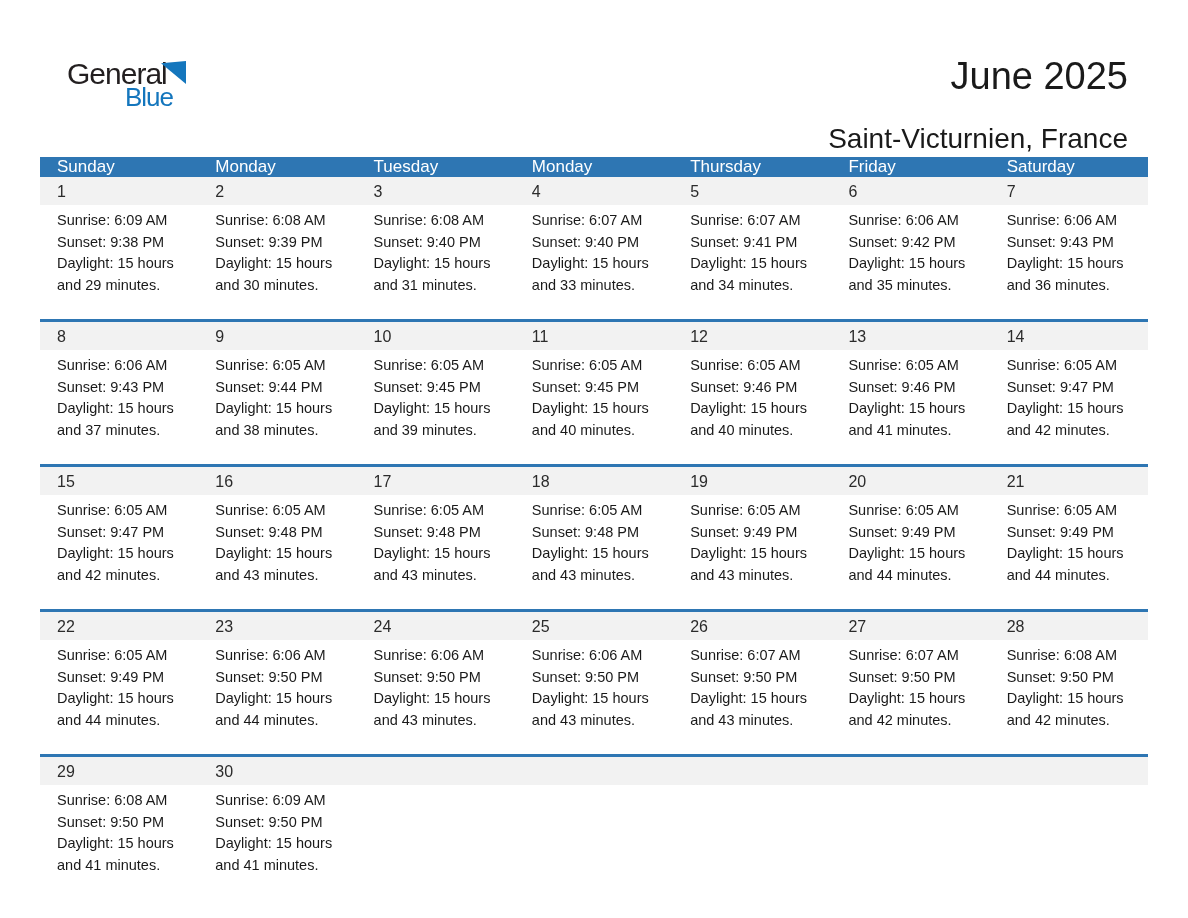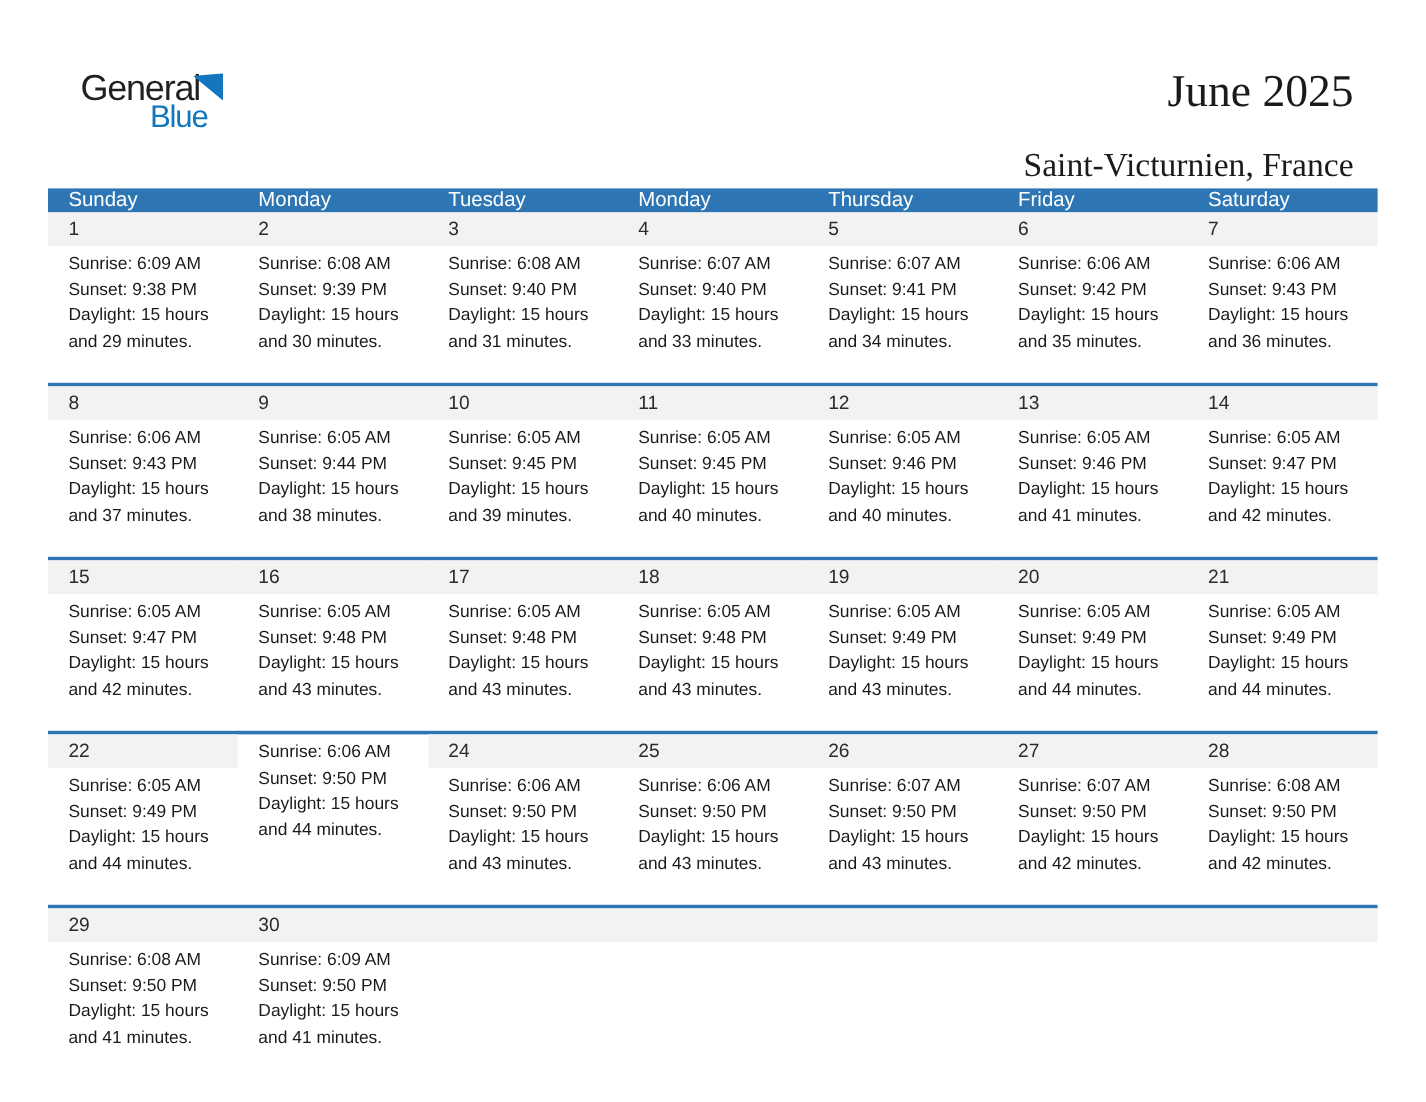--- a/index.html
+++ b/index.html
@@ -13,21 +13,21 @@
   }
   html,body{margin:0;padding:0;background:#fff;}
   body{width:1188px;height:918px;font-family:"Liberation Sans",sans-serif;position:relative;overflow:hidden;}
 
   .logo{position:absolute;left:67px;top:57px;width:200px;}
   .logo-general{font-size:30px;letter-spacing:-1px;color:var(--logo-dark);line-height:1.1;}
   .logo-triangle{position:absolute;left:94px;top:4px;width:25px;height:23px;background:var(--logo-blue);
     -webkit-clip-path:polygon(0 10%,100% 0,100% 100%);clip-path:polygon(0 10%,100% 0,100% 100%);}
   .logo-blue{font-size:26px;letter-spacing:-1px;color:var(--logo-blue);margin:-7px 0 12px 58px;line-height:1.1;}
 
-  .titles{position:absolute;top:55px;right:60px;text-align:right;color:var(--text-dark);font-family:Liberation Serif, serif;}
+  .titles{position:absolute;top:55px;right:60px;text-align:right;color:var(--text-dark);}
   .month-title{font-size:38px;line-height:1.15;}
   .location-subtitle{font-size:28px;margin-top:24px;}
 
   .calendar{position:absolute;left:40px;top:157px;width:1108px;}
   .weekday-row{display:grid;grid-template-columns:repeat(7,1fr);background:var(--header-blue);height:20px;align-items:center;}
   .weekday{color:var(--weekday-text);font-size:17px;padding-left:17px;white-space:nowrap;}
 
   .week{display:grid;grid-template-columns:repeat(7,1fr);}
   .week + .week{border-top:3px solid var(--separator-blue);}
   .day-num{background:var(--band-gray);height:28px;line-height:29px;padding-left:17px;font-size:16px;color:#2B2B2B;}
@@ -258,20 +258,21 @@
         <div class="day-cell">
           <div class="day-num">22</div>
           <div class="day-lines">
             <div class="day-line">Sunrise: 6:05 AM</div>
             <div class="day-line">Sunset: 9:49 PM</div>
             <div class="day-line">Daylight: 15 hours</div>
             <div class="day-line">and 44 minutes.</div>
           </div>
         </div>
         <div class="day-cell">
+          <div class="day-num">23</div>
           <div class="day-lines">
             <div class="day-line">Sunrise: 6:06 AM</div>
             <div class="day-line">Sunset: 9:50 PM</div>
             <div class="day-line">Daylight: 15 hours</div>
             <div class="day-line">and 44 minutes.</div>
           </div>
         </div>
         <div class="day-cell">
           <div class="day-num">24</div>
           <div class="day-lines">

